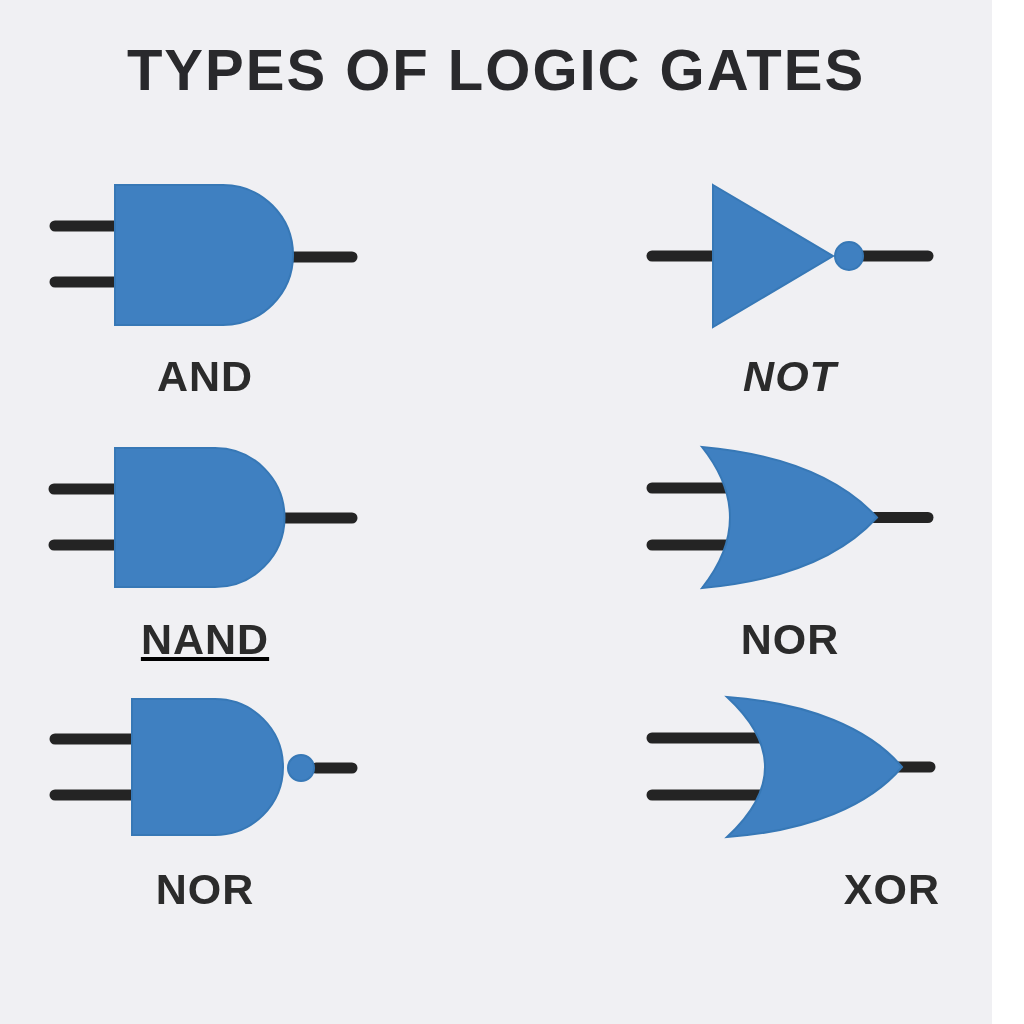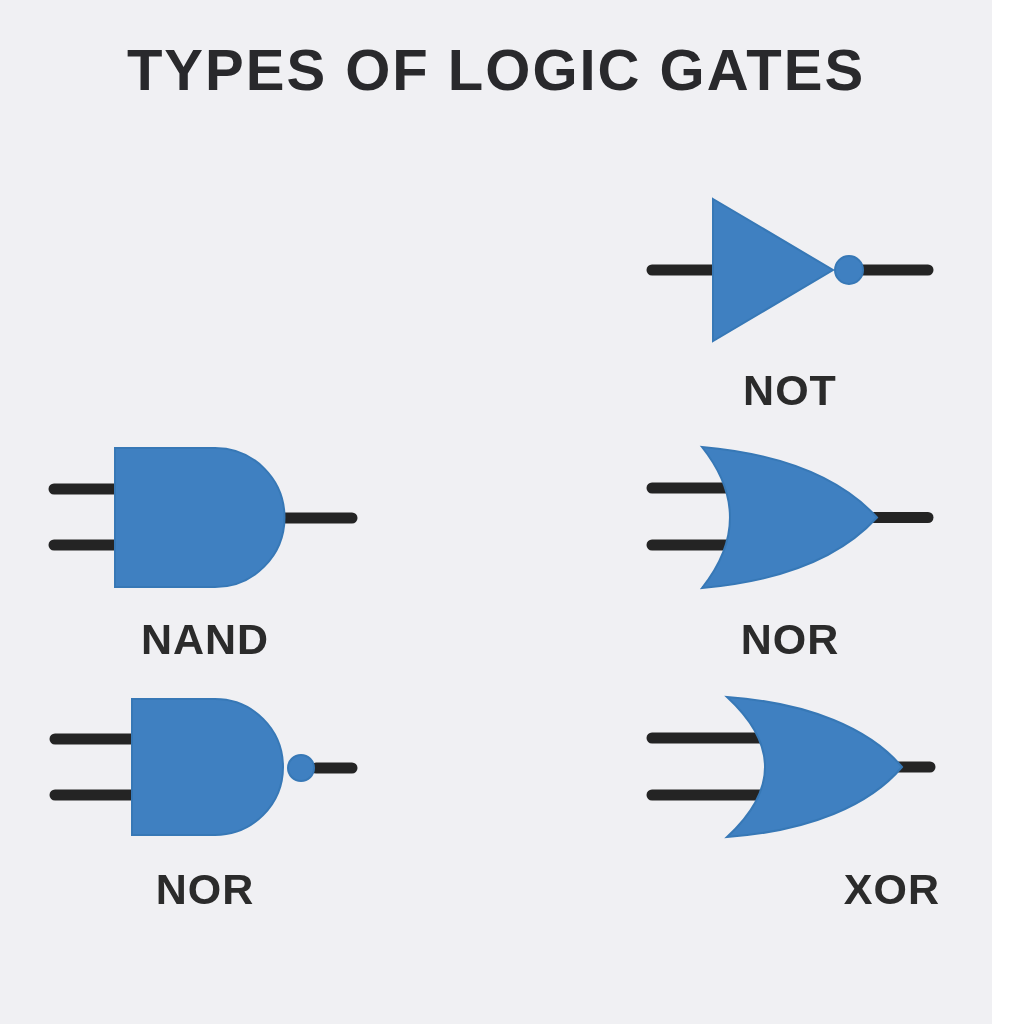--- a/index.html
+++ b/index.html
@@ -51,32 +51,41 @@
     stroke-width: 2;
   }
 </style>
 </head>
 <body>
 
 <div class="canvas">
 
   <div class="title">TYPES OF LOGIC GATES</div>
 
+  <div class="gate-card" style="left:40px; top:180px; width:330px;">
+    <svg width="330" height="150" viewBox="0 0 330 150">
+      <line class="wire" x1="15" y1="46" x2="80" y2="46"></line>
+      <line class="wire" x1="15" y1="102" x2="80" y2="102"></line>
+      <line class="wire" x1="250" y1="77" x2="312" y2="77"></line>
+      <path class="gate-body" d="M75,5 H183 A70,70 0 0 1 183,145 H75 Z"></path>
+    </svg>
+    <div class="gate-label">AND</div>
+  </div>
 
-  <div class="gate-card" style="left:640px; top:194px; width:300px;">
+  <div class="gate-card" style="left:640px; top:180px; width:300px;font-style:italic;">
     <svg width="300" height="150" viewBox="0 0 300 150">
       <line class="wire" x1="12" y1="76" x2="100" y2="76"></line>
       <line class="wire" x1="222" y1="76" x2="288" y2="76"></line>
       <path class="gate-body" d="M73,5 L193,76 L73,147 Z"></path>
       <circle class="bubble" cx="209" cy="76" r="14"></circle>
     </svg>
     <div class="gate-label">NOT</div>
   </div>
 
-  <div class="gate-card" style="left:40px; top:443px; width:330px;">
+  <div class="gate-card" style="left:40px; top:443px; width:330px;text-decoration:underline;">
     <svg width="330" height="150" viewBox="0 0 330 150">
       <line class="wire" x1="14" y1="46" x2="80" y2="46"></line>
       <line class="wire" x1="14" y1="102" x2="80" y2="102"></line>
       <line class="wire" x1="243" y1="75" x2="312" y2="75"></line>
       <path class="gate-body" d="M75,5 H175 A69.5,69.5 0 0 1 175,144 H75 Z"></path>
     </svg>
     <div class="gate-label">NAND</div>
   </div>
 
   <div class="gate-card" style="left:640px; top:443px; width:300px;">

